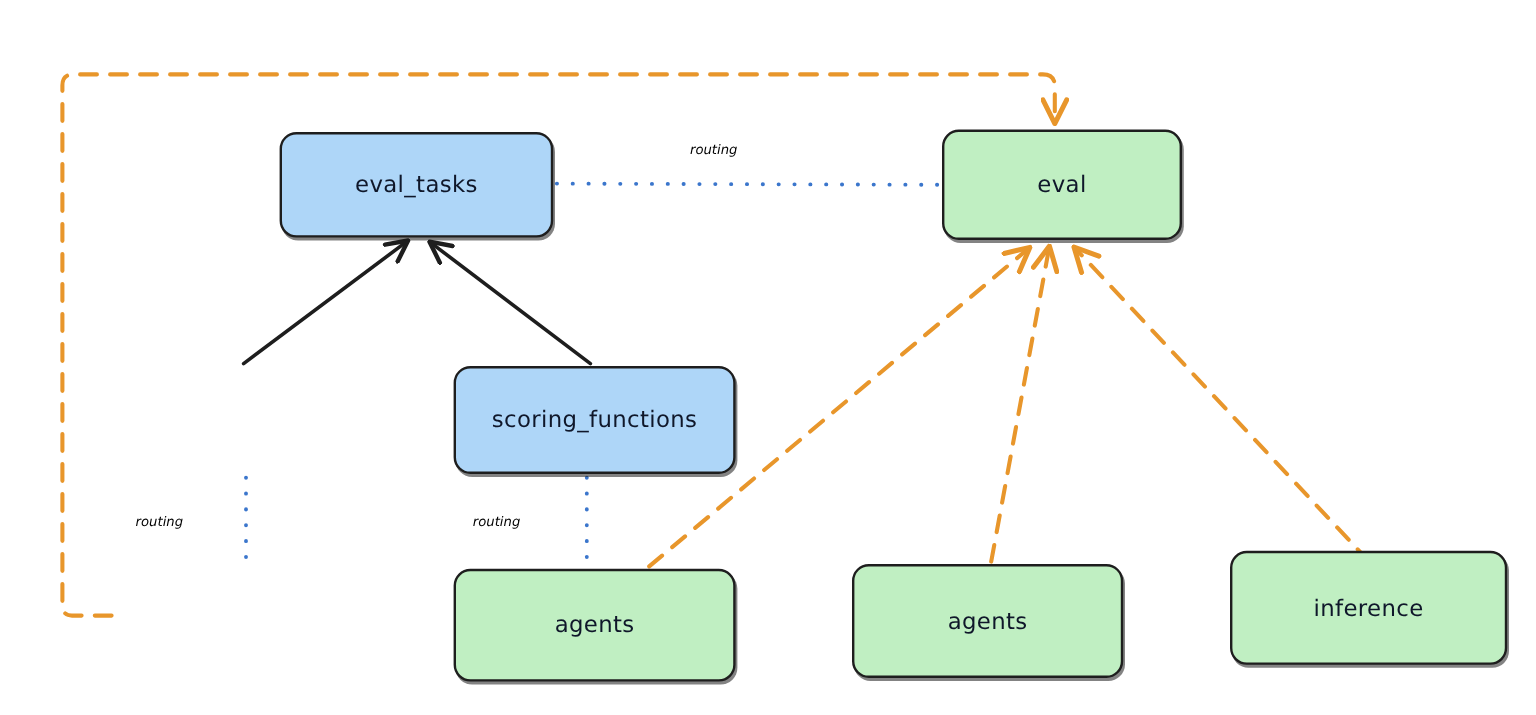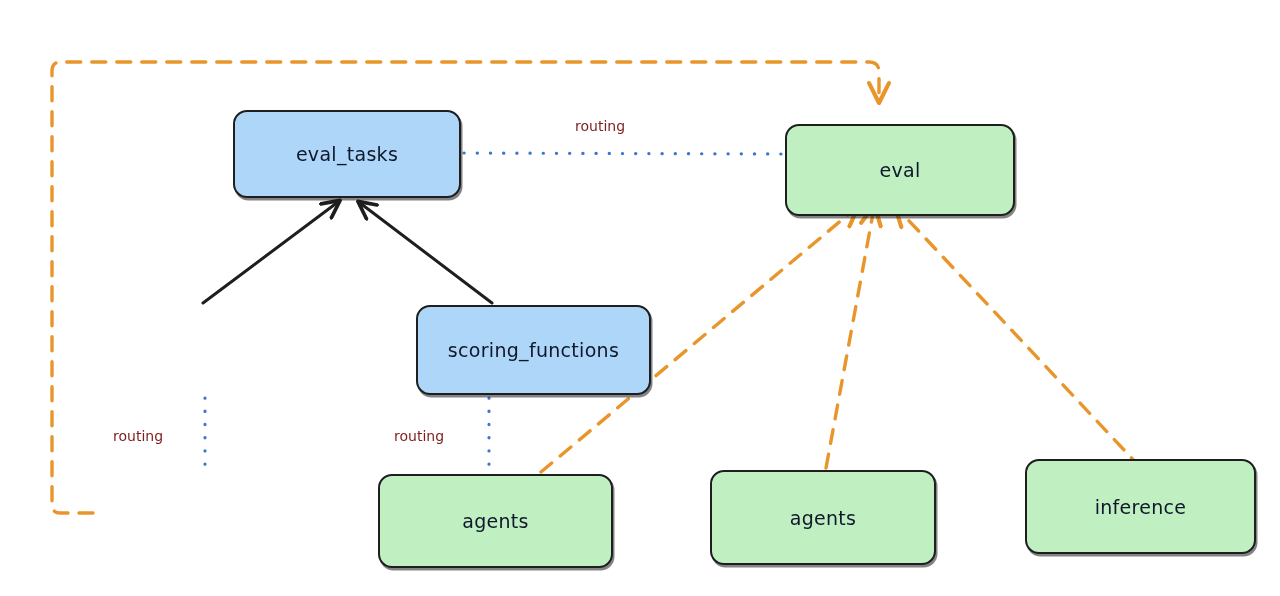--- a/index.html
+++ b/index.html
@@ -43,24 +43,25 @@
     font-family: "DejaVu Sans", sans-serif;
     font-size: 19px;
     color: #0f172a;
     letter-spacing: 0.3px;
     white-space: nowrap;
     user-select: none;
   }
   .edge-label {
     position: absolute;
     font-family: "DejaVu Sans", sans-serif;
-    font-size: 14px;
-    color: #7f1d1d;
+    font-size: 11px;
+    color: #000000;
     white-space: nowrap;
     user-select: none;
+    font-style: italic;
   }
 </style>
 </head>
 <body>
 
 <div id="diagram-canvas">
 
   <svg id="edge-layer" viewBox="0 0 1280 596" xmlns="http://www.w3.org/2000/svg">
 
     <defs>
@@ -88,26 +89,26 @@
 
     <path d="M 826 468 L 874 208" fill="none" stroke="#e8962b" stroke-width="3.4" stroke-linecap="round" stroke-dasharray="14 11" marker-end="url(#arrow-orange)"></path>
 
     <path d="M 1141 468 L 897 208" fill="none" stroke="#e8962b" stroke-width="3.4" stroke-linecap="round" stroke-dasharray="14 11" marker-end="url(#arrow-orange)"></path>
   </svg>
 
   <div class="node node-blue" style="left:233px; top:110px; width:228px; height:88px;">
     <span class="node-label">eval_tasks</span>
   </div>
 
-  <div class="node node-green" style="left:785px; top:108px; width:230px; height:92px;margin-top:16px;">
+  <div class="node node-green" style="left:785px; top:108px; width:200px; height:92px;">
     <span class="node-label">eval</span>
   </div>
 
 
-  <div class="node node-blue" style="left:378px; top:305px; width:235px; height:90px;margin-left:38px;">
+  <div class="node node-blue" style="left:378px; top:305px; width:235px; height:90px;">
     <span class="node-label">scoring_functions</span>
   </div>
 
 
   <div class="node node-green" style="left:378px; top:474px; width:235px; height:94px;">
     <span class="node-label">agents</span>
   </div>
 
   <div class="node node-green" style="left:710px; top:470px; width:226px; height:95px;">
     <span class="node-label">agents</span>

